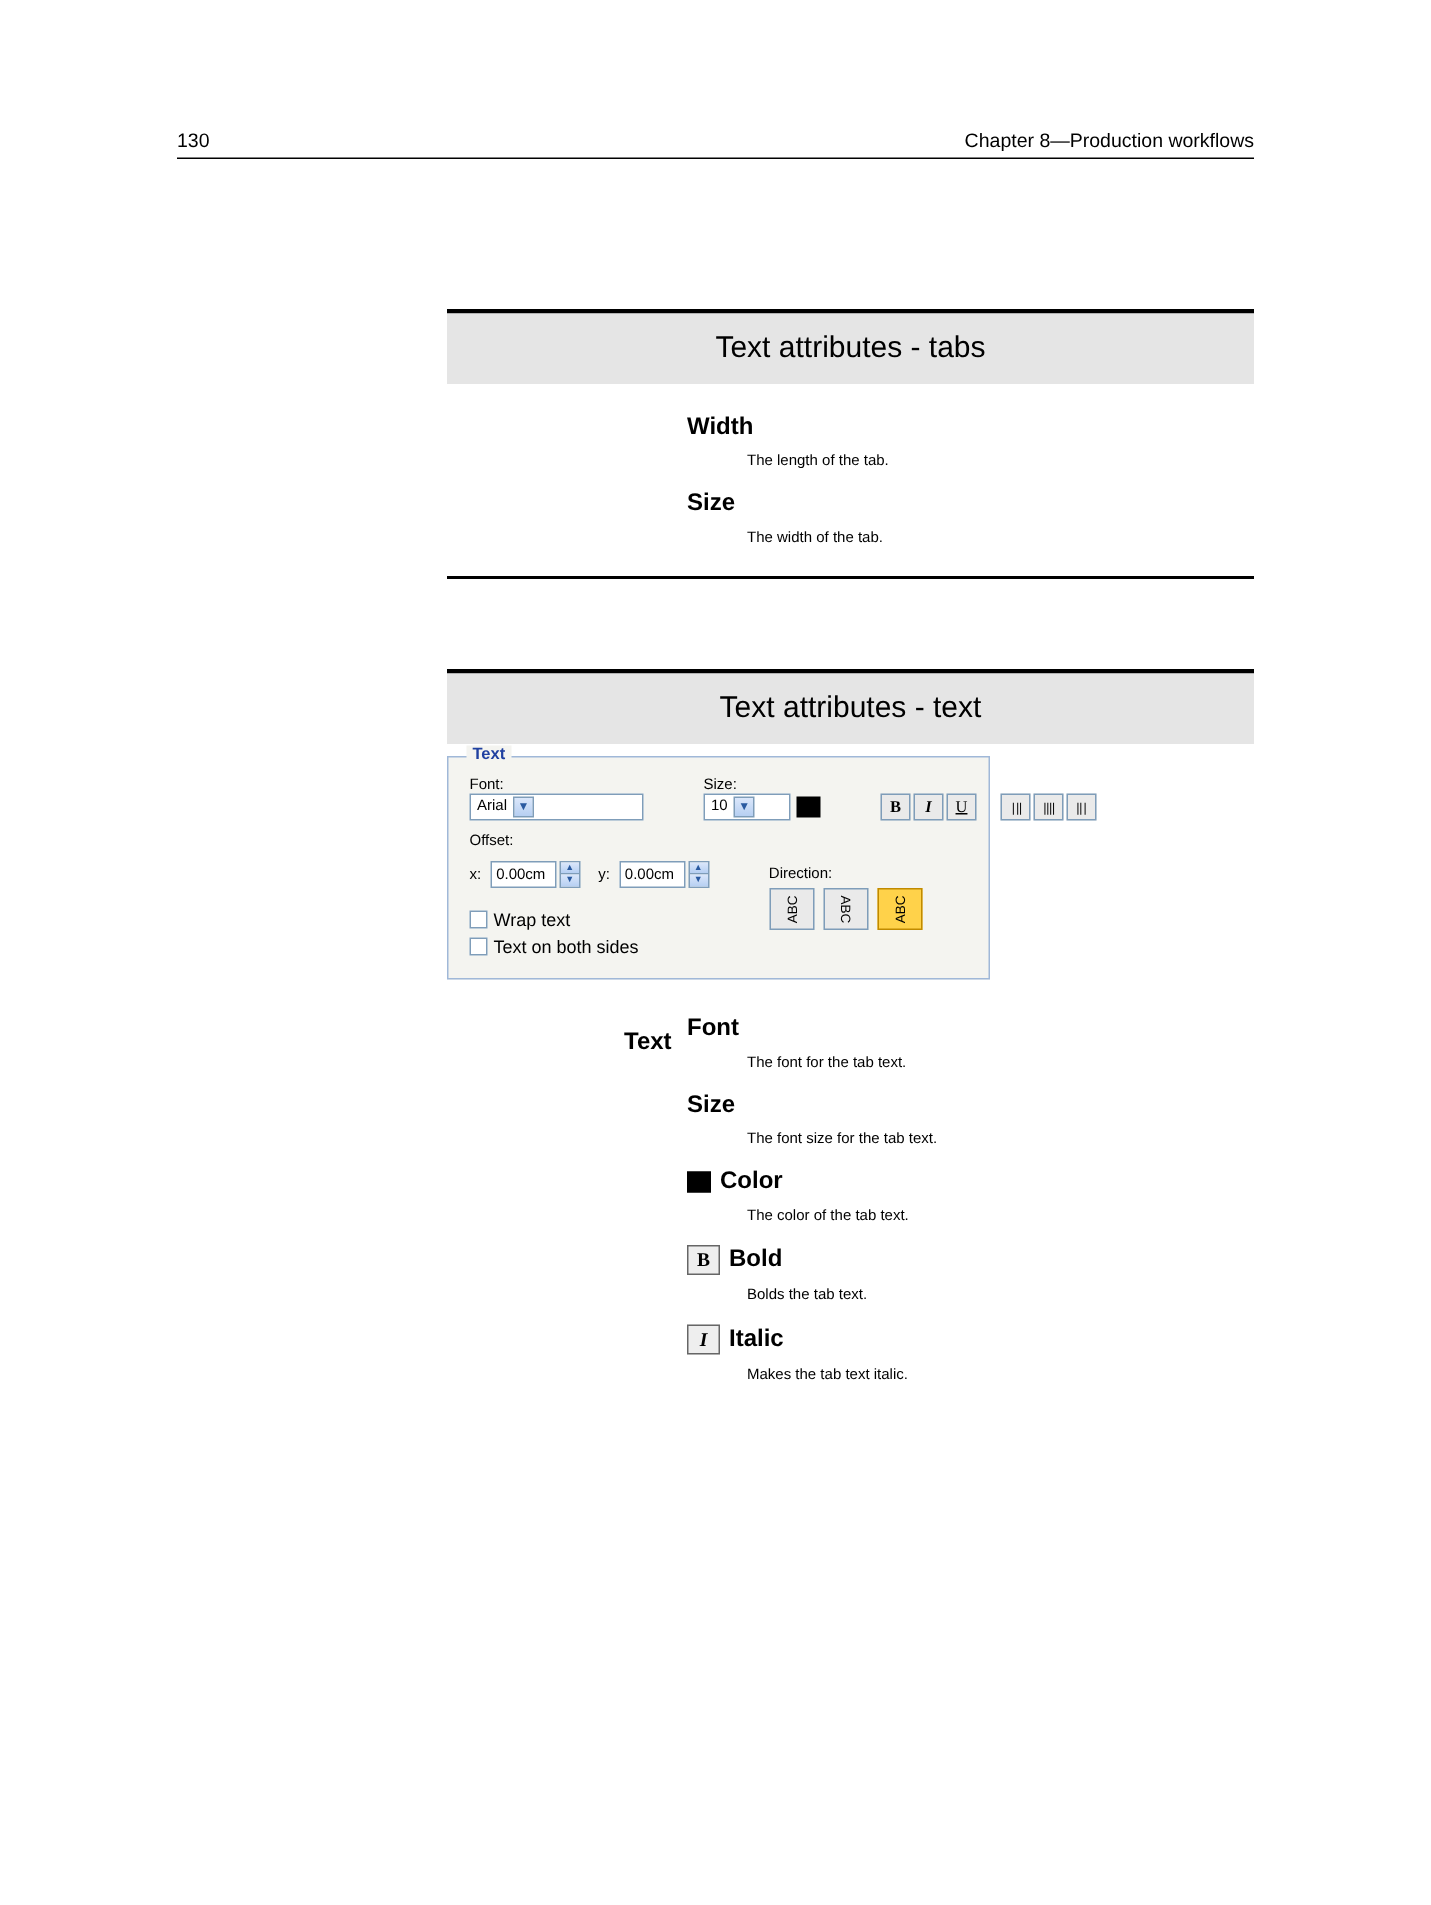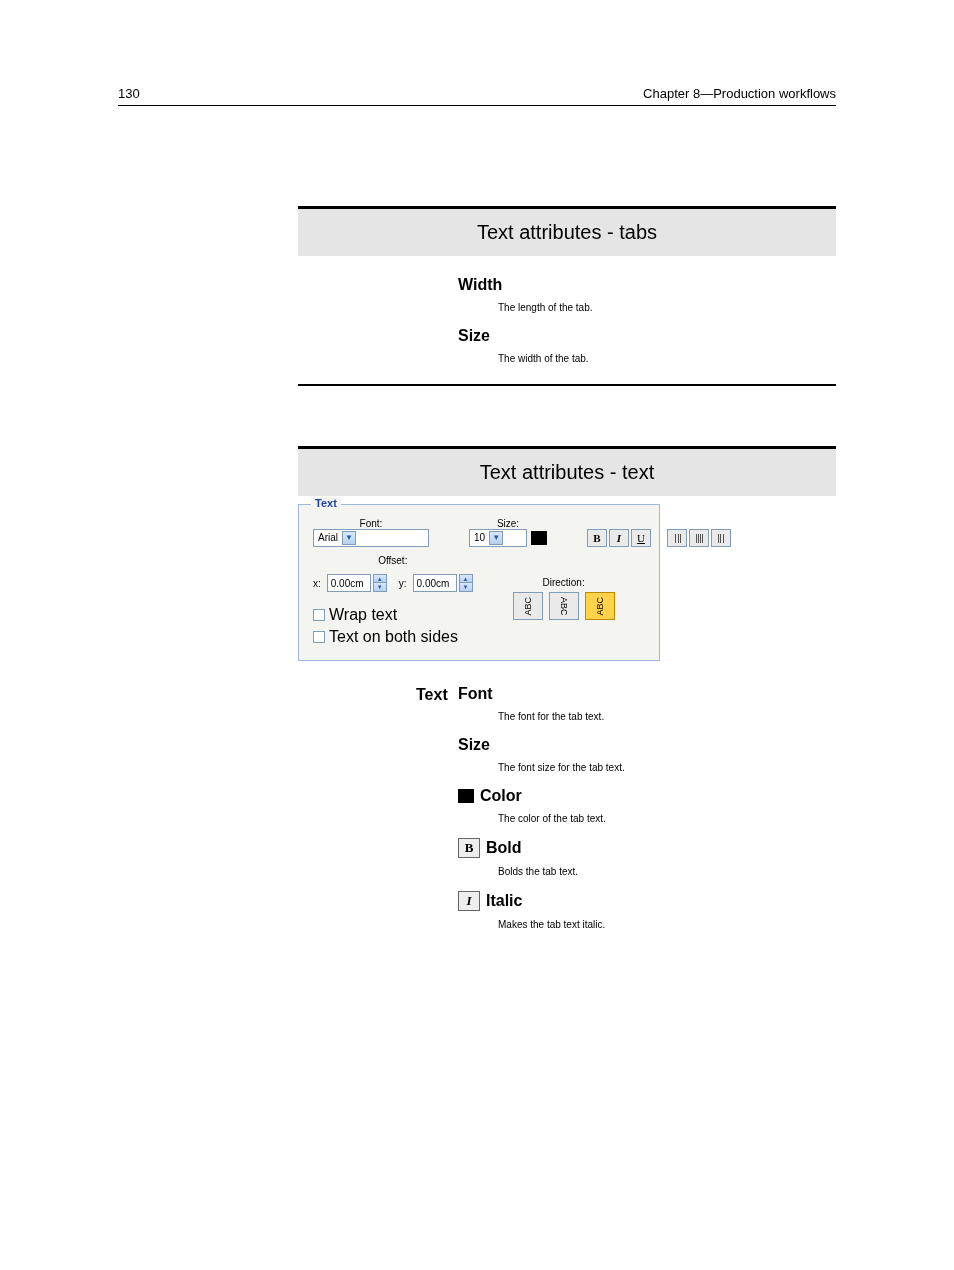--- a/index.html
+++ b/index.html
@@ -107,21 +107,21 @@
     position: absolute;
     top: -8px;
     left: 12px;
     background: #f4f4f0;
     color: #2040a0;
     font-weight: bold;
     padding: 0 4px;
     font-size: 11px;
   }
   .row { display: flex; align-items: center; gap: 6px; margin-top: 8px; }
-  .lbl { font-size: 10px; text-align: center; }
+  .lbl { font-size: 10px; }
   .combo {
     height: 18px;
     border: 1px solid #7f9db9;
     background: #fff;
     display: inline-flex;
     align-items: center;
     padding: 0 2px 0 4px;
     font-size: 10px;
   }
   .combo .arrow {
@@ -168,21 +168,21 @@
     margin-left: 2px;
   }
   .spinner-btns span {
     width: 12px; height: 8px;
     background: linear-gradient(#dbe7fb,#b6cff2);
     display: flex; align-items: center; justify-content: center;
     font-size: 6px; color: #2a5aa0;
   }
   .spinner-btns span:first-child { border-bottom: 1px solid #7f9db9; }
   .cb {
-    display: inline-flex; align-items: center; gap: 4px; font-size: 16px;
+    display: inline-flex; align-items: center; gap: 4px; font-size: 12px;
   }
   .cb .box {
     width: 12px; height: 12px; border: 1px solid #7f9db9; background: #fff;
   }
   .dir-btns { display: flex; gap: 6px; margin-top: 4px; }
   .dir-btn {
     width: 30px; height: 28px;
     border: 1px solid #7f9db9;
     display: inline-flex; align-items: center; justify-content: center;
     font-size: 9px; background: #eaeaea;

